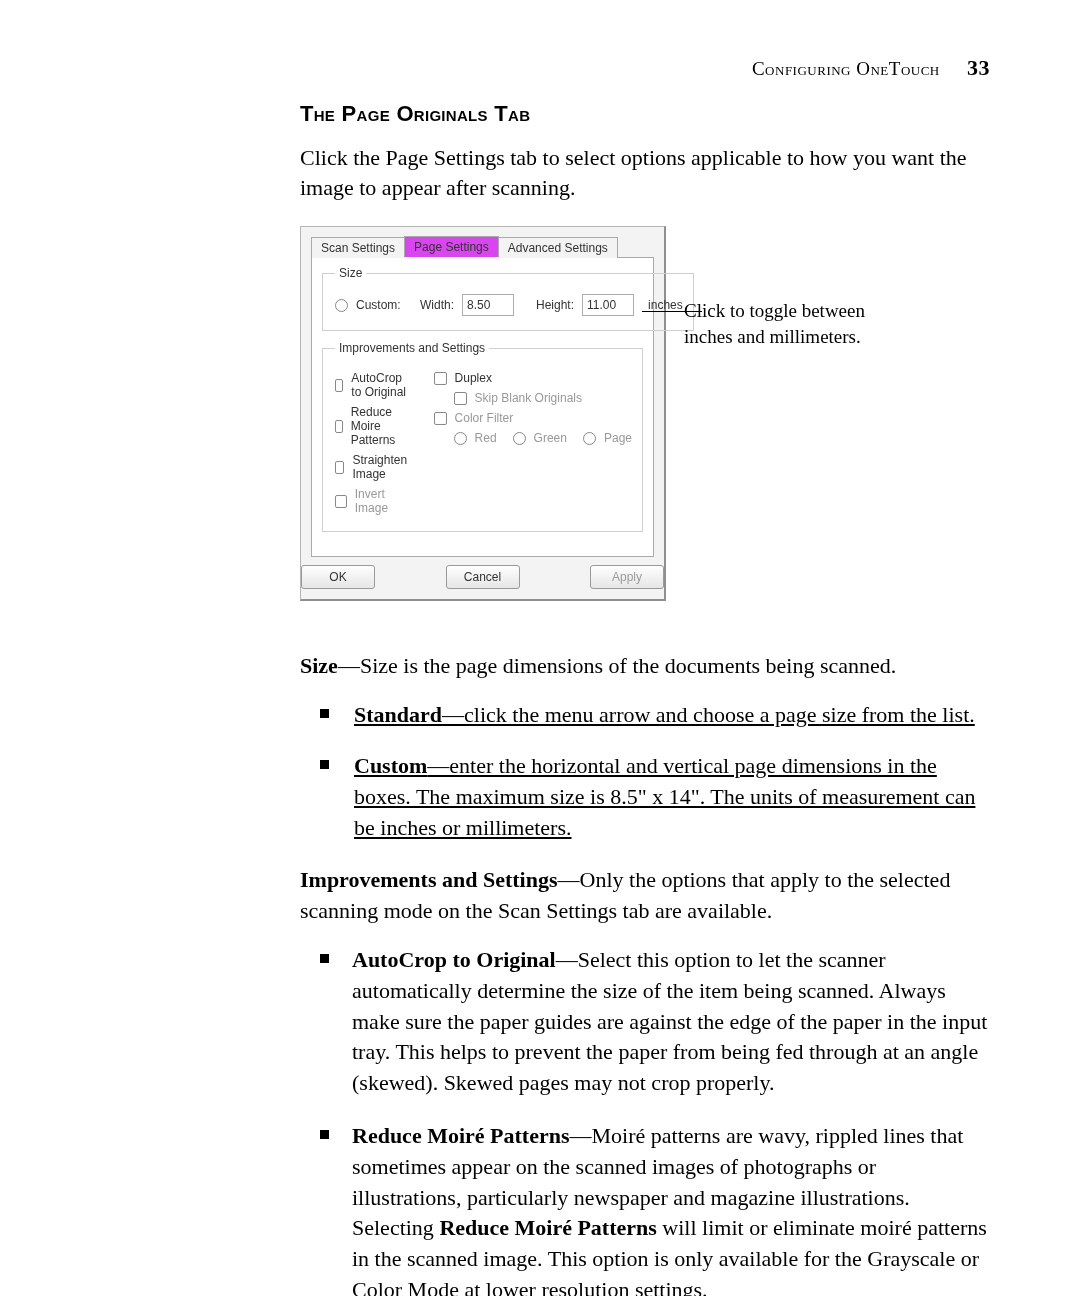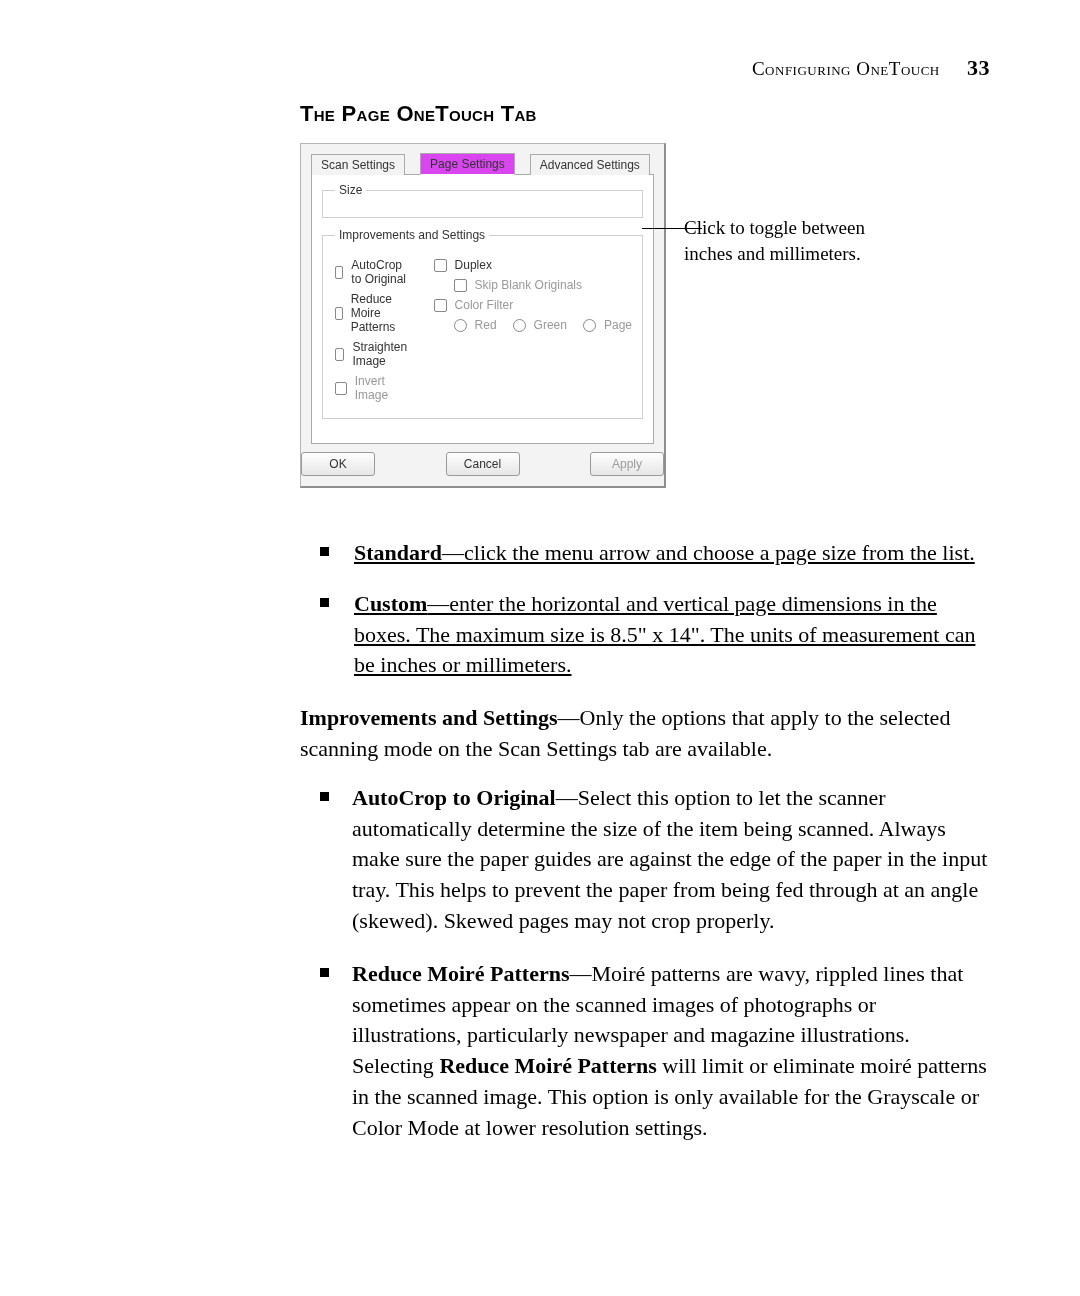--- a/index.html
+++ b/index.html
@@ -60,21 +60,21 @@
     border-bottom: 2px solid #8f8f8f;
     border-right: 2px solid #8f8f8f;
     width: 366px;
     box-sizing: border-box;
     padding: 0 0 10px 0;
   }
   .tab-strip {
     display: flex;
     align-items: flex-end;
     padding: 8px 10px 0 10px;
-    gap: 16px;
+    gap: 0;
   }
   .tab {
     background: #f3f3f3;
     border: 1px solid #aaa;
     border-bottom: none;
     padding: 3px 9px;
     font-size: 12px;
     position: relative;
     top: 1px;
   }
@@ -245,33 +245,43 @@
 </head>
 <body>
 
 <div class="page">
 
   <div class="header">
     <span class="section-name">Configuring OneTouch</span>
     <span class="page-num">33</span>
   </div>
 
-  <h2 class="page-title">The Page OneTouch Tab</h2>
-
+  <h2 class="page-title">The Page Originals Tab</h2>
+
+  <p class="intro">Click the Page Settings tab to select options applicable to how you want the image to appear after scanning.</p>
 
   <div class="dialog-wrap">
     <div class="dialog">
       <div class="tab-strip">
         <div class="tab">Scan Settings</div>
         <div class="tab active">Page Settings</div>
         <div class="tab">Advanced Settings</div>
       </div>
       <div class="tab-body">
         <fieldset class="grp">
           <legend>Size</legend>
+          <div class="row">
+            <span class="radio"></span>
+            <span class="lbl" style="width:56px">Custom:</span>
+            <span class="lbl">Width:</span>
+            <div class="tbox">8.50</div>
+            <span class="lbl" style="margin-left:14px">Height:</span>
+            <div class="tbox">11.00</div>
+            <span class="lbl" style="margin-left:6px">inches</span>
+          </div>
         </fieldset>
 
         <fieldset class="grp">
           <legend>Improvements and Settings</legend>
           <div class="cols">
             <div class="col">
               <div class="row">
                   <span class="check"></span>
                   <span class="lbl">AutoCrop to Original</span>
                 </div>
@@ -320,20 +330,23 @@
       </div>
     </div>
 
     <div class="callout">
       <div class="callout-line"></div>
       <span>Click to toggle between inches and millimeters.</span>
     </div>
   </div>
 
   <div class="body-text">
+    <p>
+      <b>Size</b><span>—Size is the page dimensions of the documents being scanned.</span>
+    </p>
 
     <ul class="sqbul">
       <li>
         <b>Standard</b><span>—click the menu arrow and choose a page size from the list.</span>
       </li>
       <li>
         <b>Custom</b><span>—enter the horizontal and vertical page dimensions in the boxes. The maximum size is 8.5" x 14". The units of measurement can be inches or millimeters.</span>
       </li>
     </ul>
 

